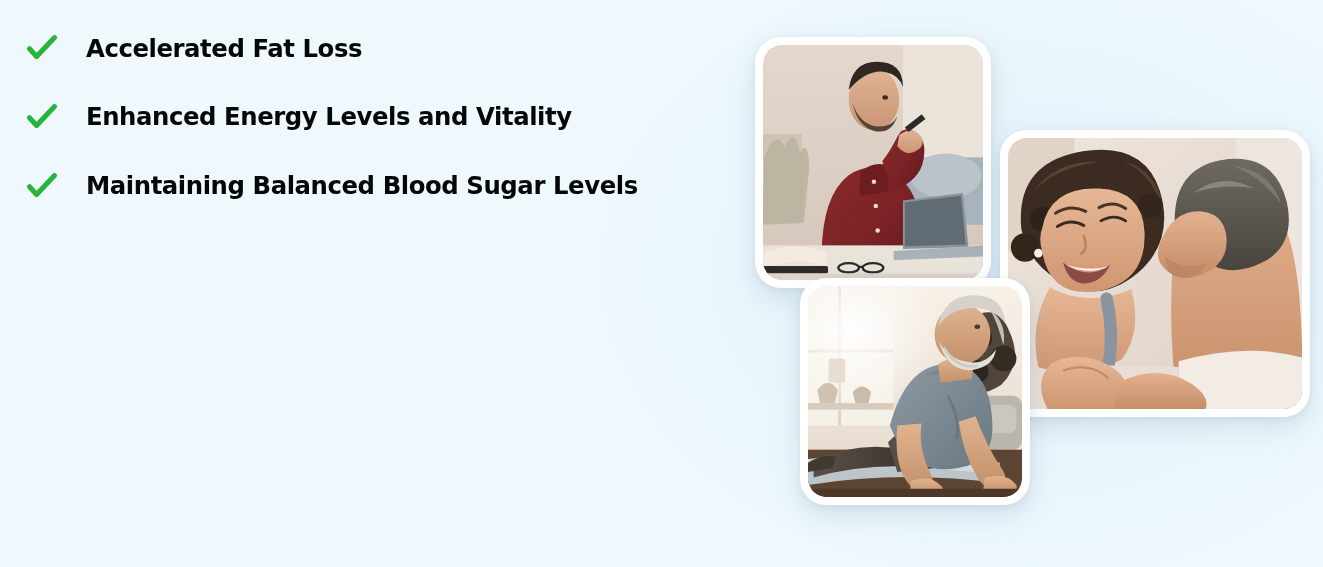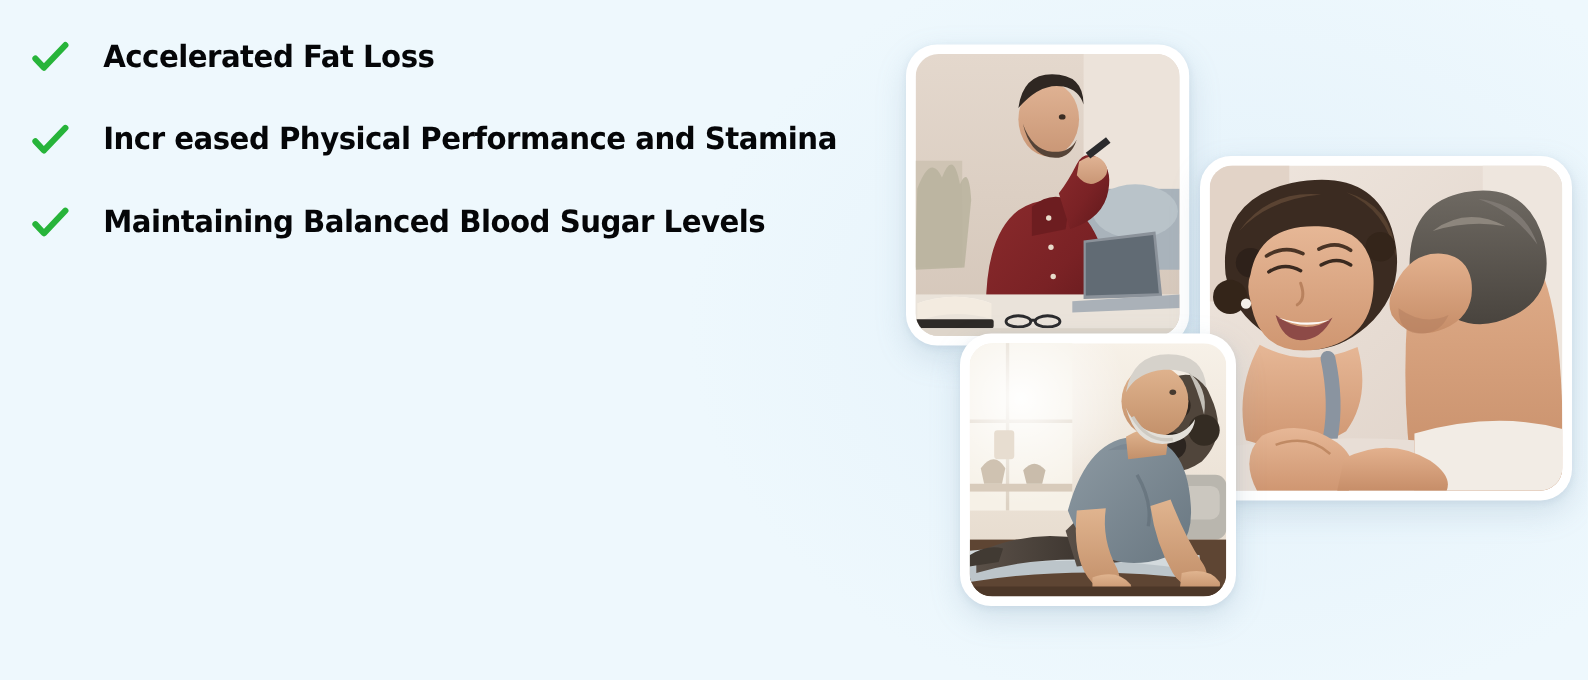--- a/index.html
+++ b/index.html
@@ -89,31 +89,31 @@
     <div class="benefit-row">
       <span class="check-icon">
         <svg viewBox="0 0 34 34">
             <path d="M4.5 17.8 L11.6 25.4 L29.5 6.6" fill="none" stroke="#27b43a" stroke-width="5.1" stroke-linecap="round" stroke-linejoin="round"></path>
           </svg>
       </span>
       <span class="benefit-label">Accelerated Fat Loss</span>
     </div>
 
 
-
-
-
     <div class="benefit-row">
       <span class="check-icon">
         <svg viewBox="0 0 34 34">
             <path d="M4.5 17.8 L11.6 25.4 L29.5 6.6" fill="none" stroke="#27b43a" stroke-width="5.1" stroke-linecap="round" stroke-linejoin="round"></path>
           </svg>
       </span>
-      <span class="benefit-label">Incr eased Physical Performance and Stamina</span>
-    </div>
+      <span class="benefit-label">Enhanced Energy Levels and Vitality</span>
+    </div>
+
+
+
 
     <div class="benefit-row">
       <span class="check-icon">
         <svg viewBox="0 0 34 34">
             <path d="M4.5 17.8 L11.6 25.4 L29.5 6.6" fill="none" stroke="#27b43a" stroke-width="5.1" stroke-linecap="round" stroke-linejoin="round"></path>
           </svg>
       </span>
       <span class="benefit-label">Maintaining Balanced Blood Sugar Levels</span>
     </div>
 

